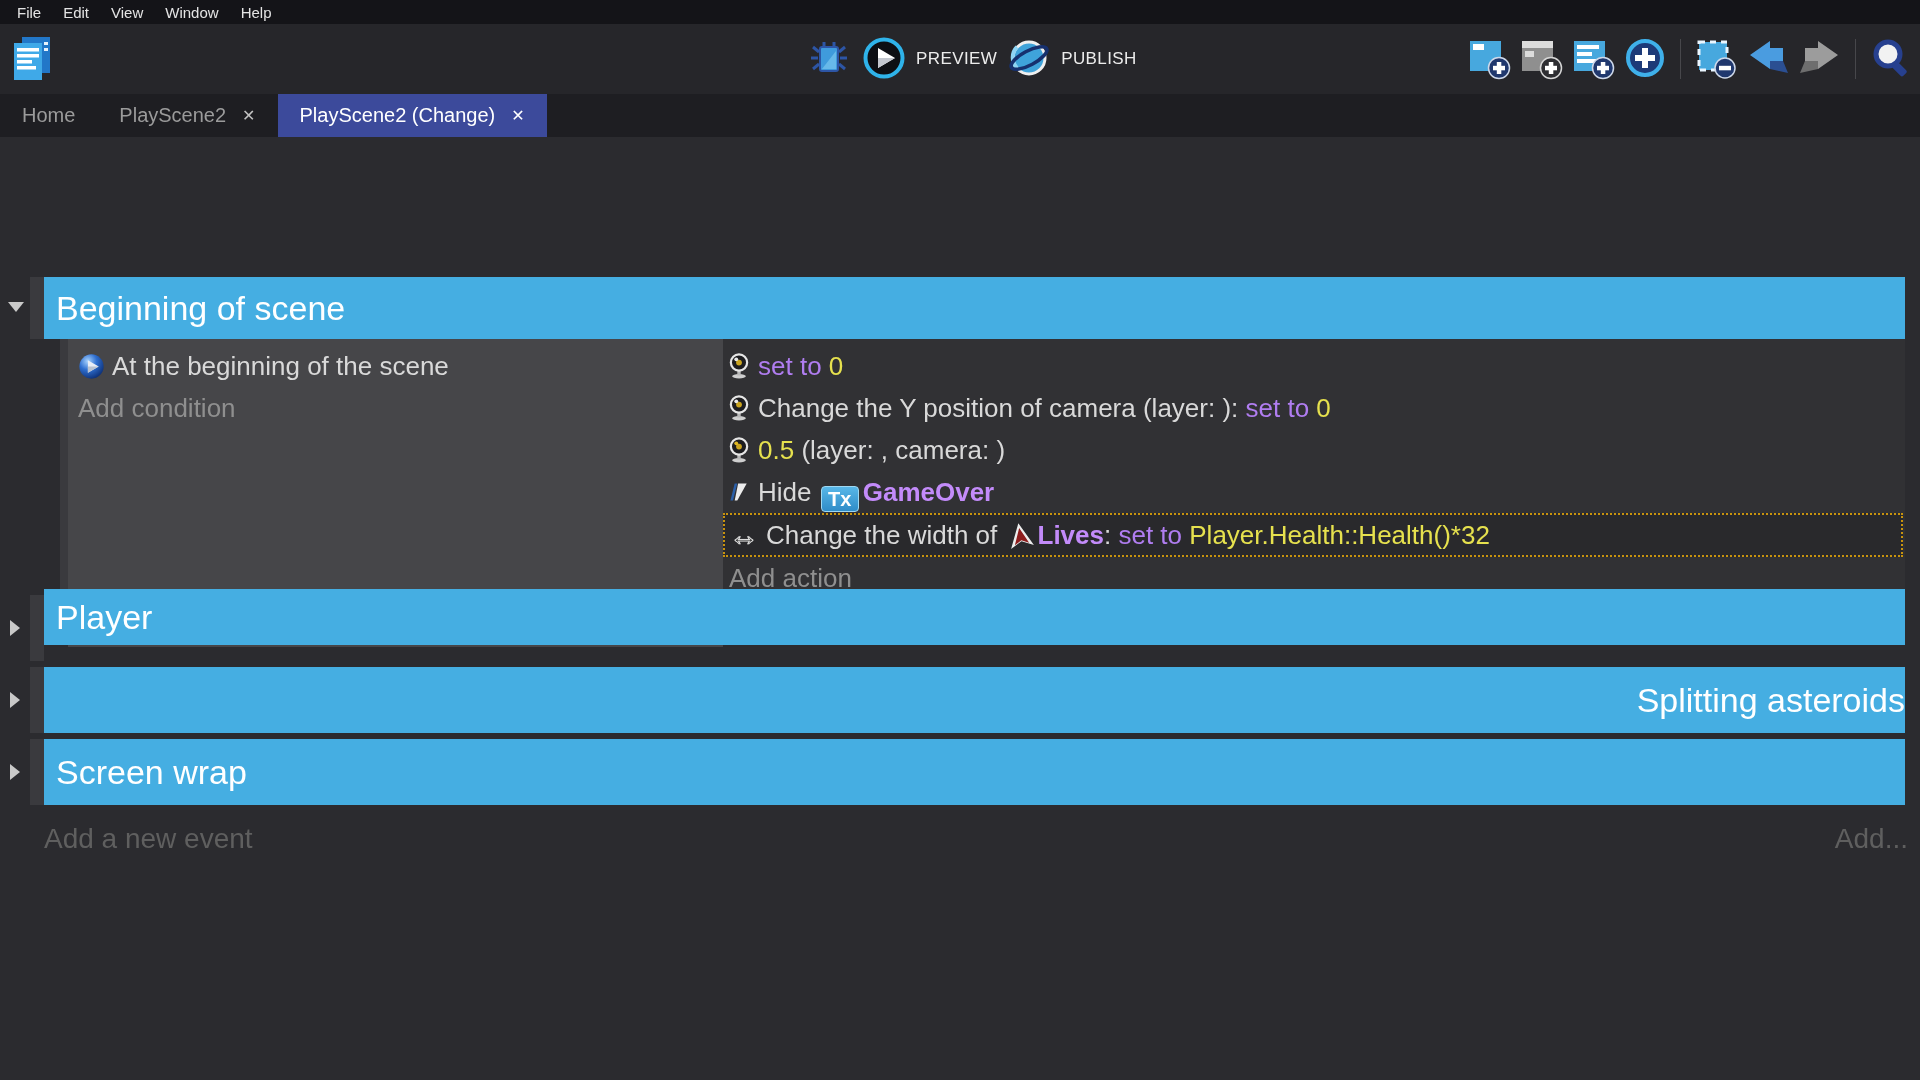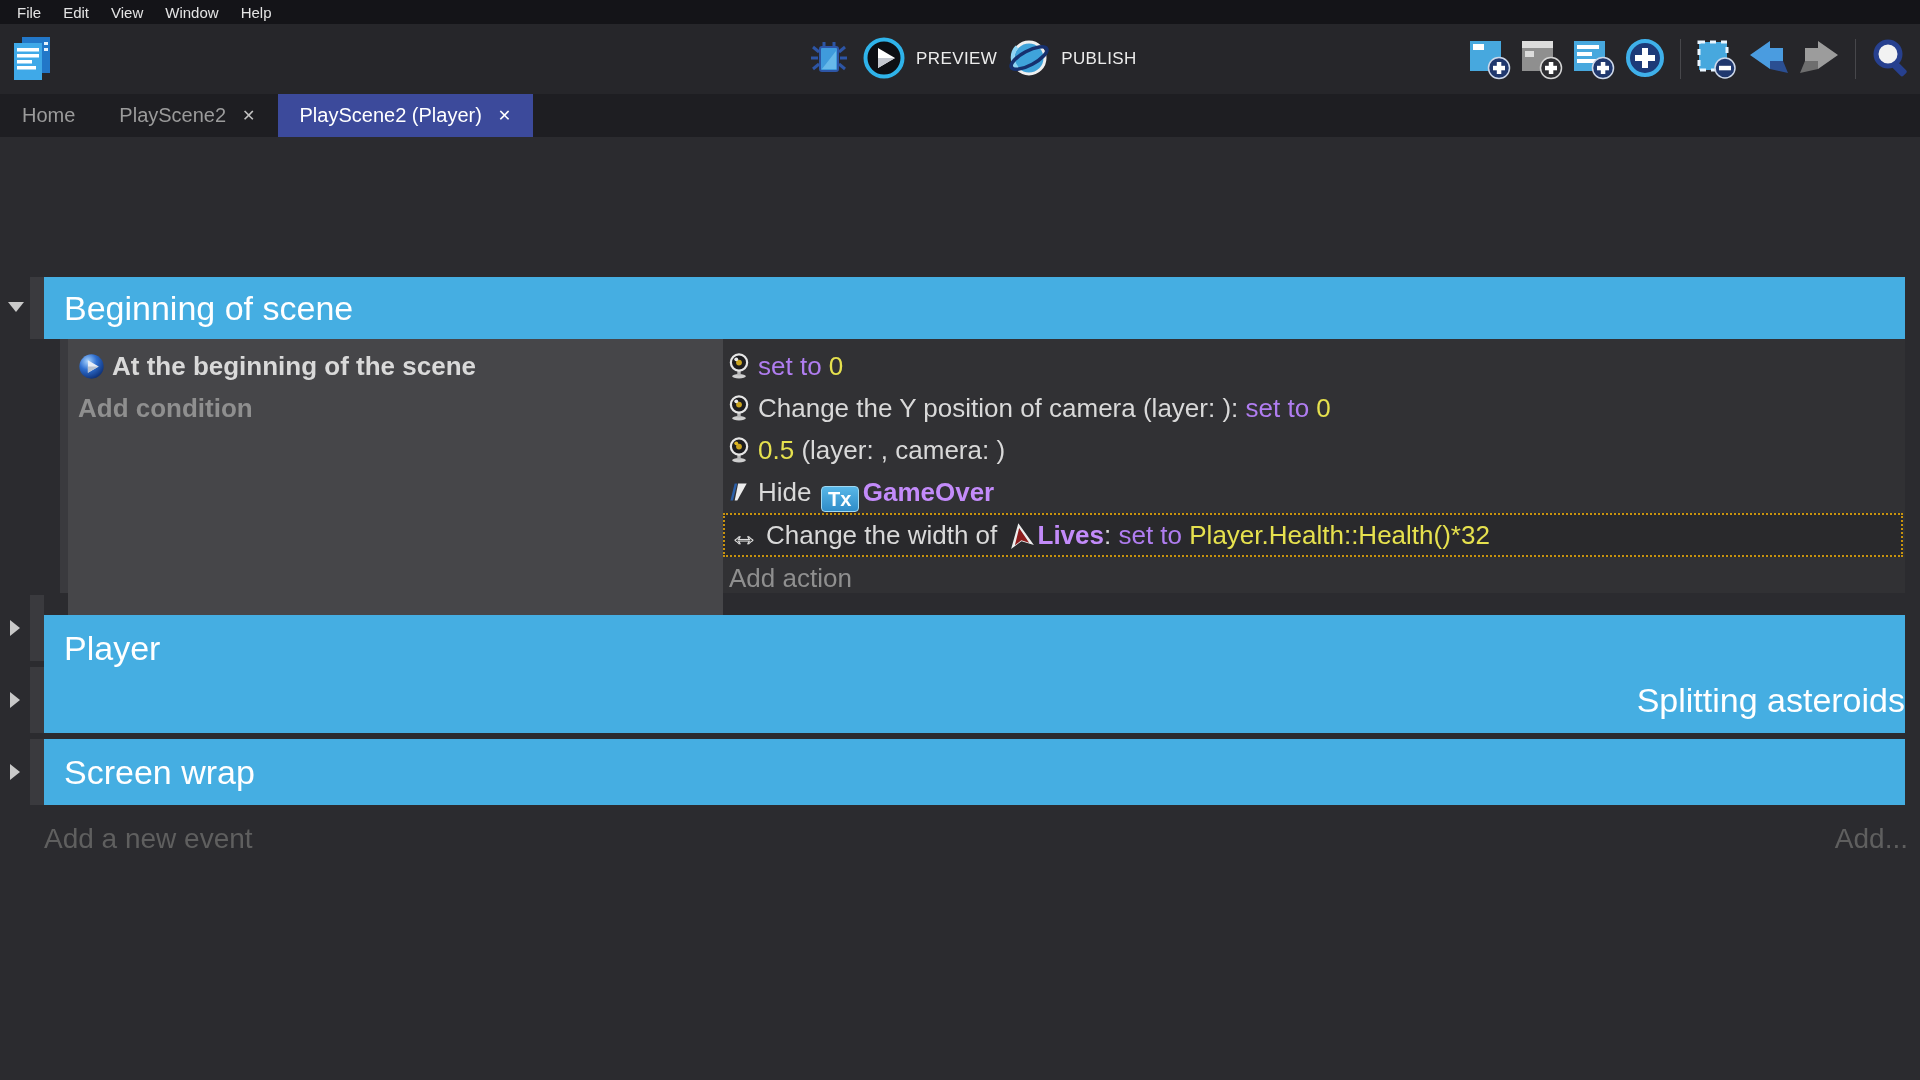--- a/index.html
+++ b/index.html
@@ -30,29 +30,29 @@
   .tab { height:43px; display:flex; align-items:center; gap:16px; padding:0 22px;
          font-size:20px; color:#9b9b9b; cursor:pointer; }
   .tab.active { background:var(--active-tab,#3c4a9b); color:#ffffff; }
   .tab-close { font-size:16px; color:#c2c2c2; line-height:1; }
   .tab.active .tab-close { color:#ffffff; }
   
   .events { position:absolute; top:137px; left:0; right:0; bottom:0; background:#2b2b2f; }
   .handle { position:absolute; width:14px; background:#3a3a3e; }
   .group-bar { position:absolute; left:44px; width:1861px;
                background:var(--group-header,#45aee2); color:#fff; font-size:34px;
-               display:flex; align-items:center; padding-left:20px; cursor:pointer; }
+               display:flex; align-items:center; padding-left:12px; cursor:pointer; }
   .expander { position:absolute; width:0; height:0; cursor:pointer; }
   .expander.down { border-left:8px solid transparent; border-right:8px solid transparent;
                    border-top:10px solid #c9c9c9; }
   .expander.right { border-top:8px solid transparent; border-bottom:8px solid transparent;
                     border-left:10px solid #c9c9c9; }
   .indent-strip { position:absolute; left:60px; top:202px; width:8px; height:254px; background:#3a3a3e; }
   .condition-panel { position:absolute; left:68px; top:202px; width:655px; height:308px;
-                     background:#464649; padding-top:6px;font-weight:bold; }
+                     background:#464649; padding-top:6px; }
   .action-panel { position:absolute; left:723px; top:202px; width:1182px; height:254px;
                   background:#313134; padding-top:6px; }
   .event-row { height:42px; display:flex; align-items:center; font-size:26px; color:#d9d9d9;
                white-space:pre; cursor:pointer; }
   .condition-panel .event-row { padding-left:10px; }
   .action-panel .event-row { padding-left:4px; }
   .event-row.selected { height:44px; border:2px dotted var(--selection-border,#c8930e);
                         background:#29292c; margin-right:2px; }
   .lead-icon { display:flex; align-items:center; margin-right:7px; }
   .inline-icon { display:inline-flex; align-items:center; margin:0 4px 0 2px; }
@@ -208,21 +208,21 @@
 
 <div class="tabbar" id="tabbar">
     <div class="tab">
       <span>Home</span>
     </div>
     <div class="tab">
       <span>PlayScene2</span>
       <span class="tab-close">✕</span>
     </div>
     <div class="tab active">
-      <span>PlayScene2 (Player)</span>
+      <span>PlayScene2 (Change)</span>
       <span class="tab-close">✕</span>
     </div>
   </div>
 
 <div class="events">
 
   <div class="expander down" style="left:8px; top:165px;"></div>
   <div class="handle" style="left:30px; top:140px; height:62px;"></div>
   <div class="group-bar" style="top:140px; height:62px;">
     <span>Beginning of scene</span>
@@ -273,21 +273,21 @@
           </svg></span><span class="ev-t">Hide </span><span class="inline-icon"><span class="tx-box">Tx</span></span><span class="ev-o">GameOver</span></div>
       <div class="event-row selected"><span class="lead-icon"><span class="arrow-lr">↔</span></span><span class="ev-t">Change the width of </span><span class="inline-icon"><svg width="27" height="27" viewBox="0 0 28 28" style="transform:rotate(-10deg)">
         <polygon points="14,1 26,26 14,20 2,26" fill="#ededed"></polygon>
         <polygon points="14,6 21.5,23 14,19 6.5,23" fill="#8e1d1d"></polygon>
           </svg></span><span class="ev-o">Lives</span><span class="ev-t">: </span><span class="ev-k">set to</span><span class="ev-t"> </span><span class="ev-v">Player.Health::Health()*32</span></div>
       <div class="add-row">Add action</div>
     </div>
 
   <div class="expander right" style="left:10px; top:483px;"></div>
   <div class="handle" style="left:30px; top:458px; height:66px;"></div>
-  <div class="group-bar" style="top:478px; height:66px;">
+  <div class="group-bar" style="top:452px; height:56px;">
     <span>Player</span>
   </div>
 
   <div class="expander right" style="left:10px; top:555px;"></div>
   <div class="handle" style="left:30px; top:530px; height:66px;"></div>
   <div class="group-bar" style="top:530px; height:66px;justify-content:flex-end;">
     <span>Splitting asteroids</span>
   </div>
 
   <div class="expander right" style="left:10px; top:627px;"></div>

